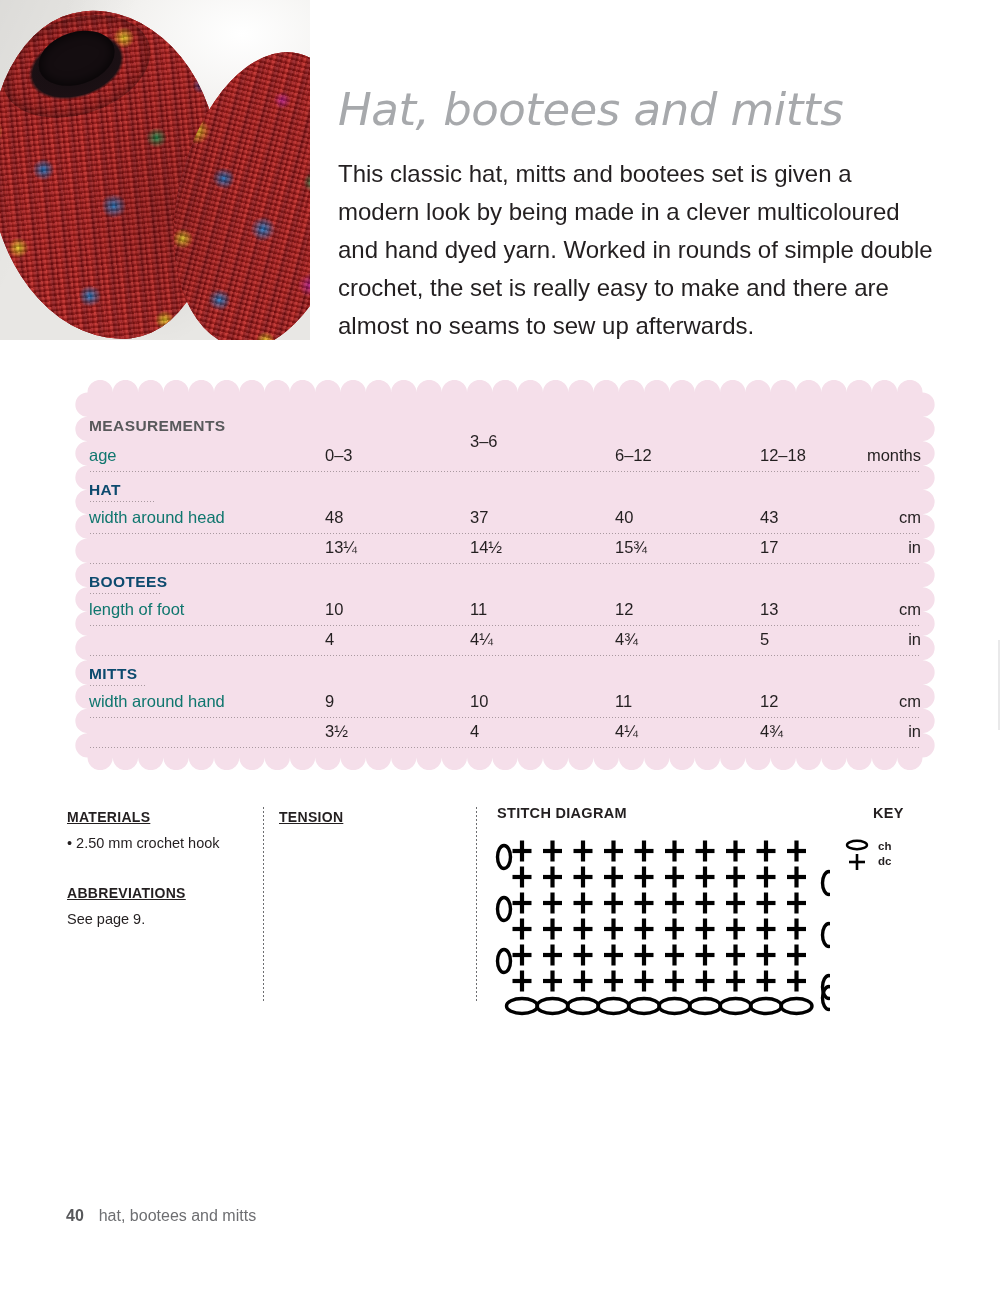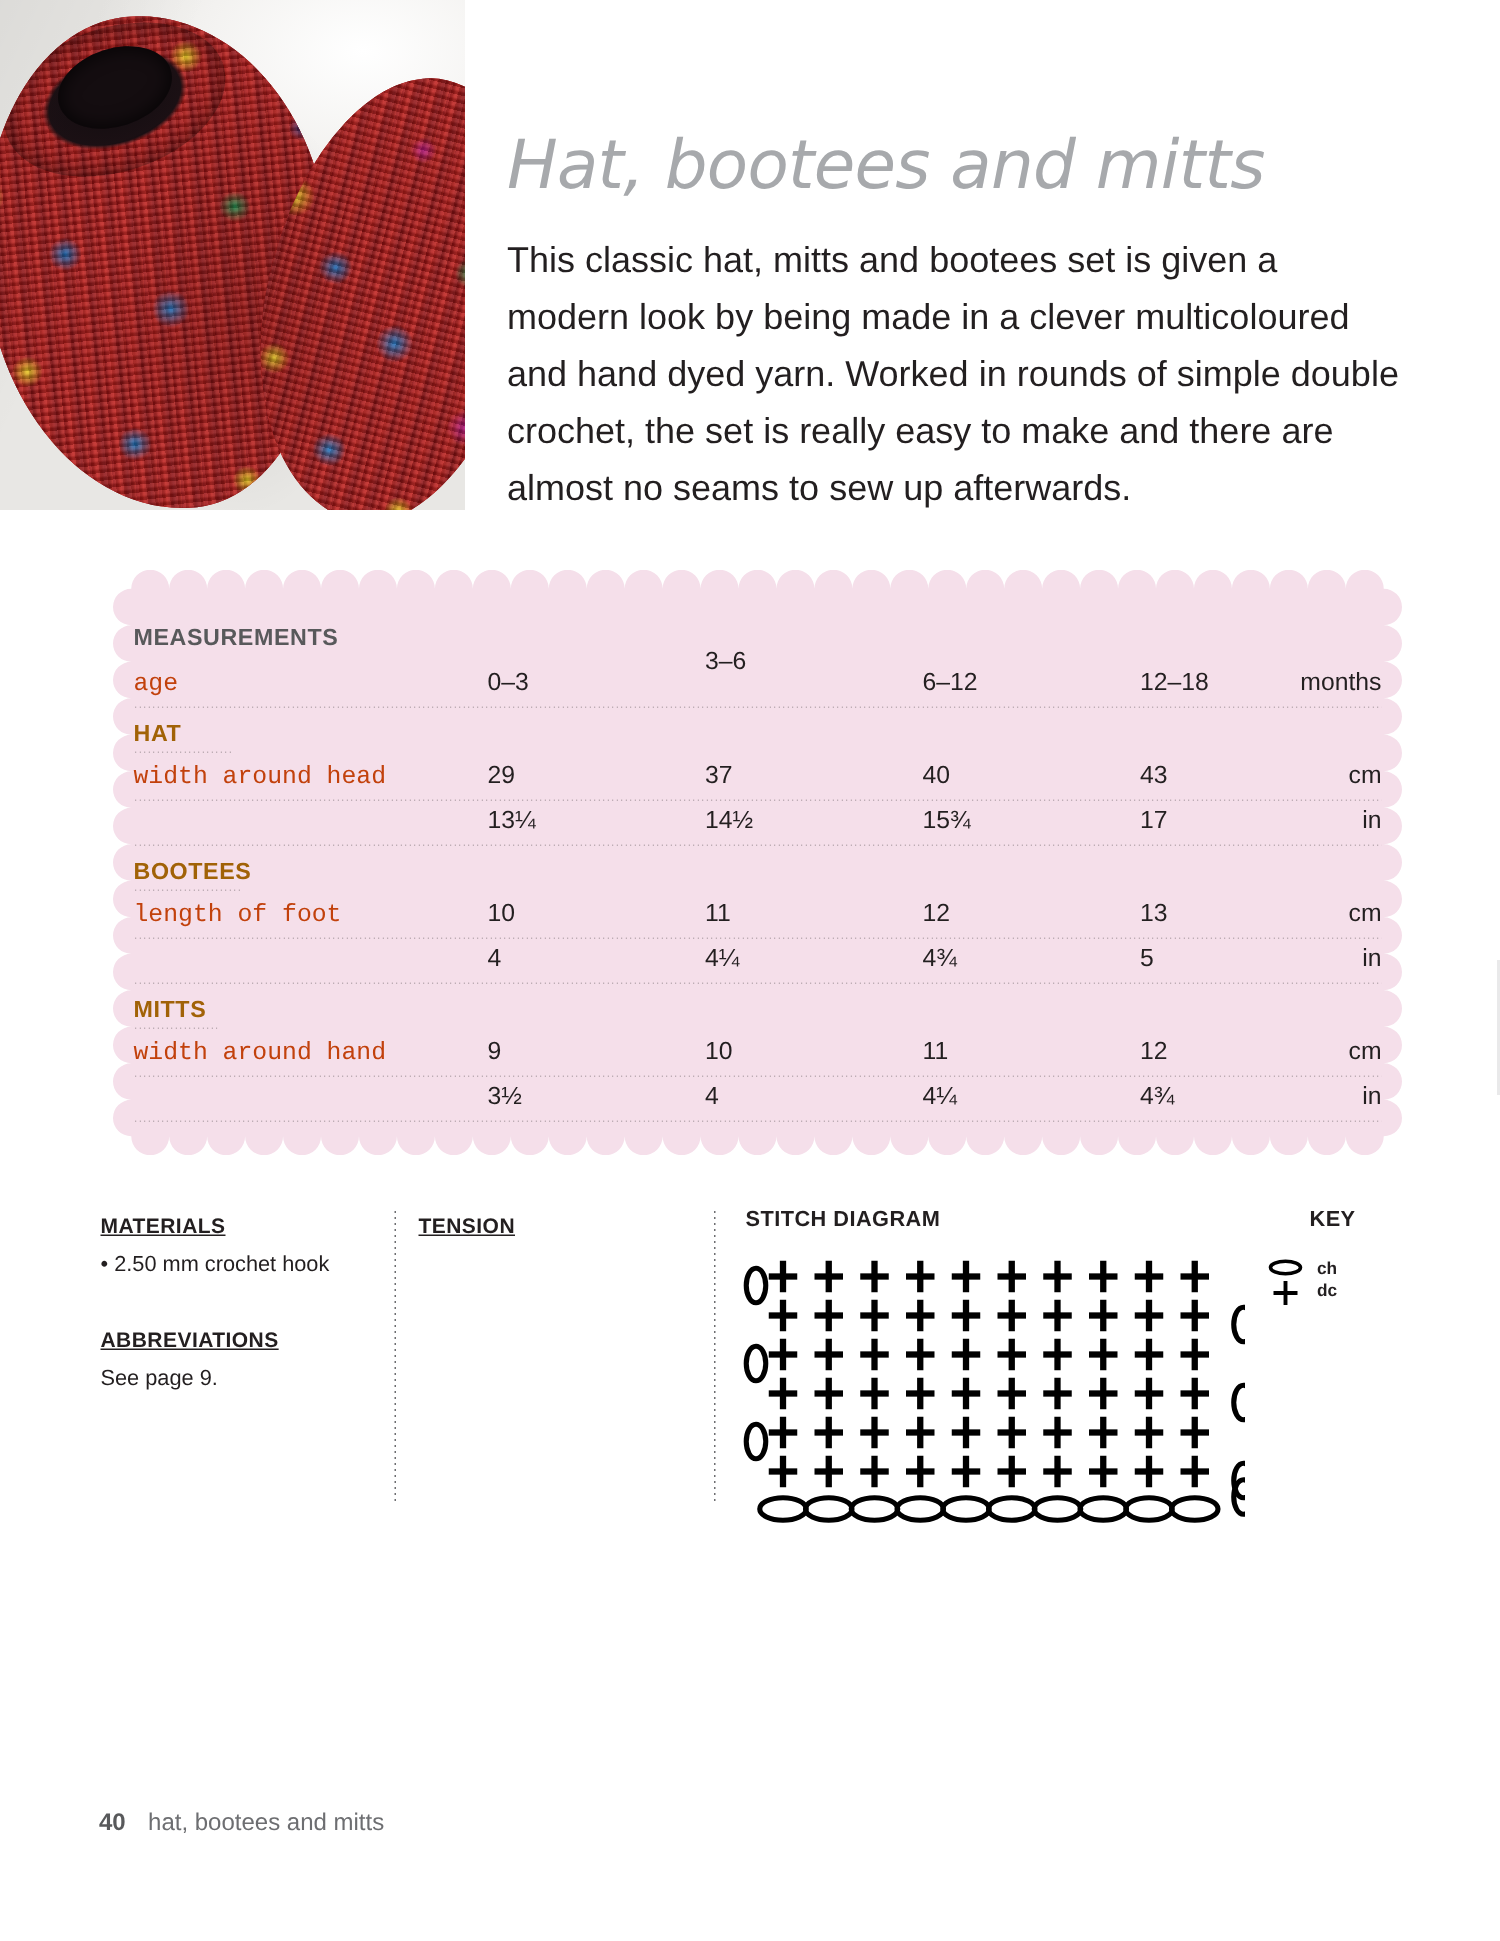--- a/index.html
+++ b/index.html
@@ -85,24 +85,24 @@
   
   .panel-wrap{position:absolute;left:75px;top:380px;width:860px;height:390px;}
   .scallop-svg{position:absolute;left:0;top:0;}
   .panel-inner{position:absolute;left:0;top:0;width:860px;height:390px;}
 
   .mtitle{
     position:absolute;left:14px;top:37px;font-size:15.5px;font-weight:bold;
     color:#58595b;letter-spacing:.4px;
   }
   .grp{
-    position:absolute;left:14px;font-size:15.5px;font-weight:bold;color:#a16207;letter-spacing:.4px;
+    position:absolute;left:14px;font-size:15.5px;font-weight:bold;color:#0c4a6e;letter-spacing:.4px;
   }
   .rowlabel{
-    position:absolute;left:14px;font-size:16.5px;color:#c2410c;font-family:Liberation Mono, monospace;
+    position:absolute;left:14px;font-size:16.5px;color:#0f766e;
   }
   .cell{
     position:absolute;font-size:16.5px;color:#231f20;text-align:left;
   }
   .unit{
     position:absolute;font-size:16.5px;color:#231f20;text-align:right;
   }
   .dotline{
     position:absolute;left:14px;width:832px;height:1px;
     background-image:radial-gradient(circle, #9b8d93 40%, rgba(255,255,255,0) 41%);
@@ -167,21 +167,21 @@
     <div class="cell" style="top:52px;left:395px;width:135px">3–6</div>
     <div class="cell" style="top:66px;left:540px;width:135px">6–12</div>
     <div class="cell" style="top:66px;left:685px;width:135px">12–18</div>
     <div class="unit" style="top:66px;left:746px;width:100px">months</div>
     <div class="dotline" style="top:91px"></div>
 
     <div class="grp" style="top:101px">HAT</div>
     <div class="dotline short" style="top:121px"></div>
 
     <div class="rowlabel" style="top:128px">width around head</div>
-    <div class="cell" style="top:128px;left:250px;width:135px">29</div>
+    <div class="cell" style="top:128px;left:250px;width:135px">48</div>
     <div class="cell" style="top:128px;left:395px;width:135px">37</div>
     <div class="cell" style="top:128px;left:540px;width:135px">40</div>
     <div class="cell" style="top:128px;left:685px;width:135px">43</div>
     <div class="unit" style="top:128px;left:746px;width:100px">cm</div>
     <div class="dotline" style="top:153px"></div>
 
     <div class="cell" style="top:158px;left:250px;width:135px">13¼</div>
     <div class="cell" style="top:158px;left:395px;width:135px">14½</div>
     <div class="cell" style="top:158px;left:540px;width:135px">15¾</div>
     <div class="cell" style="top:158px;left:685px;width:135px">17</div>

